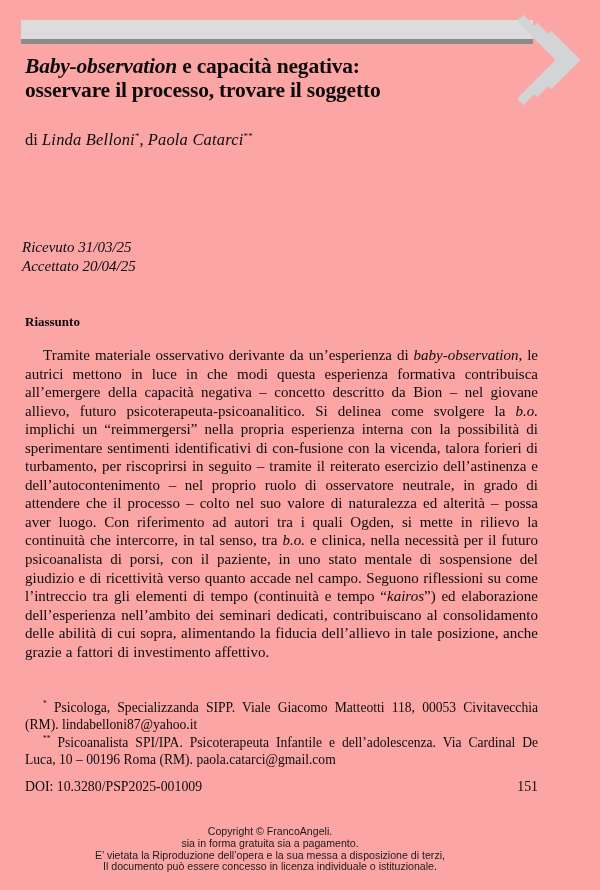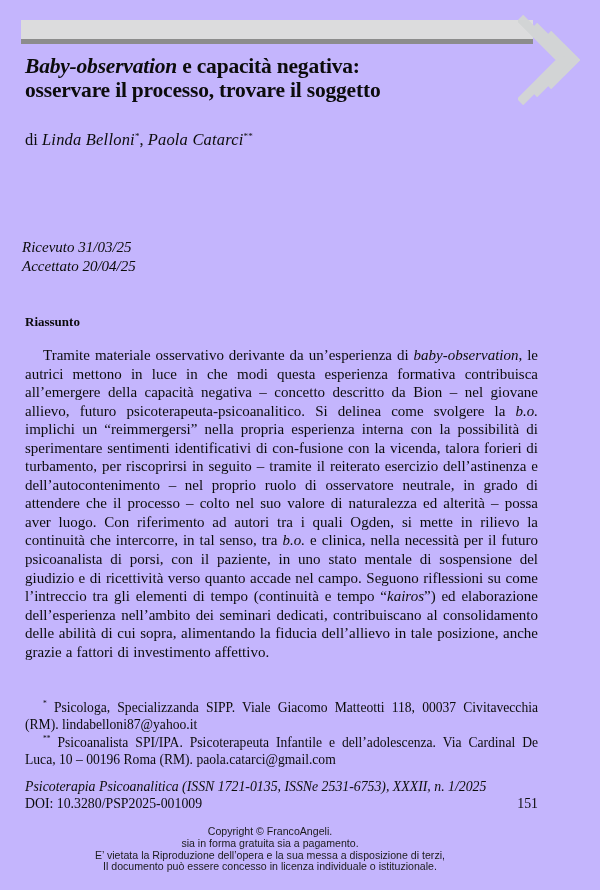--- a/index.html
+++ b/index.html
@@ -6,21 +6,21 @@
     --bar-light:#dcdcdd;
     --bar-dark:#8c8c8c;
     --logo-gray:#d2d4d5;
     --ink:#0c0c0c;
   }
   *{margin:0;padding:0;box-sizing:border-box;}
   html,body{background:#ffffff;}
   .page{
     position:relative;
     width:600px;height:890px;
-    background:#c4b5fd;
+    background:#fca5a5;
     color:var(--ink);
     font-family:"Liberation Serif","DejaVu Serif",serif;
     overflow:hidden;
   }
   .topbar-light{
     position:absolute;left:21px;top:20px;width:512px;height:19px;
     background:var(--bar-light);
   }
   .topbar-dark{
     position:absolute;left:21px;top:39px;width:512px;height:5px;
@@ -100,26 +100,25 @@
 
   <div class="dates">
     <div>Ricevuto 31/03/25</div>
     <div>Accettato 20/04/25</div>
   </div>
 
   <h2 class="abstract-heading">Riassunto</h2>
   <p class="abstract-body"><span>Tramite materiale osservativo derivante da un’esperienza di </span><i>baby-observation</i><span>, le autrici mettono in luce in che modi questa esperienza formativa contribuisca all’emergere della capacità negativa – concetto descritto da Bion – nel giovane allievo, futuro psicoterapeuta-psicoanalitico. Si delinea come svolgere la </span><i>b.o.</i><span> implichi un “reimmergersi” nella propria esperienza interna con la possibilità di sperimentare sentimenti identificativi di con-fusione con la vicenda, talora forieri di turbamento, per riscoprirsi in seguito – tramite il reiterato esercizio dell’astinenza e dell’autocontenimento – nel proprio ruolo di osservatore neutrale, in grado di attendere che il processo – colto nel suo valore di naturalezza ed alterità – possa aver luogo. Con riferimento ad autori tra i quali Ogden, si mette in rilievo la continuità che intercorre, in tal senso, tra </span><i>b.o.</i><span> e clinica, nella necessità per il futuro psicoanalista di porsi, con il paziente, in uno stato mentale di sospensione del giudizio e di ricettività verso quanto accade nel campo. Seguono riflessioni su come l’intreccio tra gli elementi di tempo (continuità e tempo “</span><i>kairos</i><span>”) ed elaborazione dell’esperienza nell’ambito dei seminari dedicati, contribuiscano al consolidamento delle abilità di cui sopra, alimentando la fiducia dell’allievo in tale posizione, anche grazie a fattori di investimento affettivo.</span></p>
 
   <div class="footnotes">
-    <p class="footnote"><sup>*</sup><span> Psicologa, Specializzanda SIPP. Viale Giacomo Matteotti 118, 00037 Civitavecchia (RM). lindabelloni87@yahoo.it</span></p>
+    <p class="footnote"><sup>*</sup><span> Psicologa, Specializzanda SIPP. Viale Giacomo Matteotti 118, 00053 Civitavecchia (RM). lindabelloni87@yahoo.it</span></p>
     <p class="footnote"><sup>**</sup><span> Psicoanalista SPI/IPA. Psicoterapeuta Infantile e dell’adolescenza. Via Cardinal De Luca, 10 – 00196 Roma (RM). paola.catarci@gmail.com</span></p>
   </div>
 
   <div class="journal">
-    <div class="journal-info">Psicoterapia Psicoanalitica (ISSN 1721-0135, ISSNe 2531-6753), XXXII, n. 1/2025</div>
     <div class="doi-row">
       <span>DOI: 10.3280/PSP2025-001009</span>
       <span class="page-number">151</span>
     </div>
   </div>
 
   <div class="copyright">
     <div>Copyright © FrancoAngeli.</div>
     <div>sia in forma gratuita sia a pagamento.</div>
     <div>E’ vietata la Riproduzione dell’opera e la sua messa a disposizione di terzi,</div>

